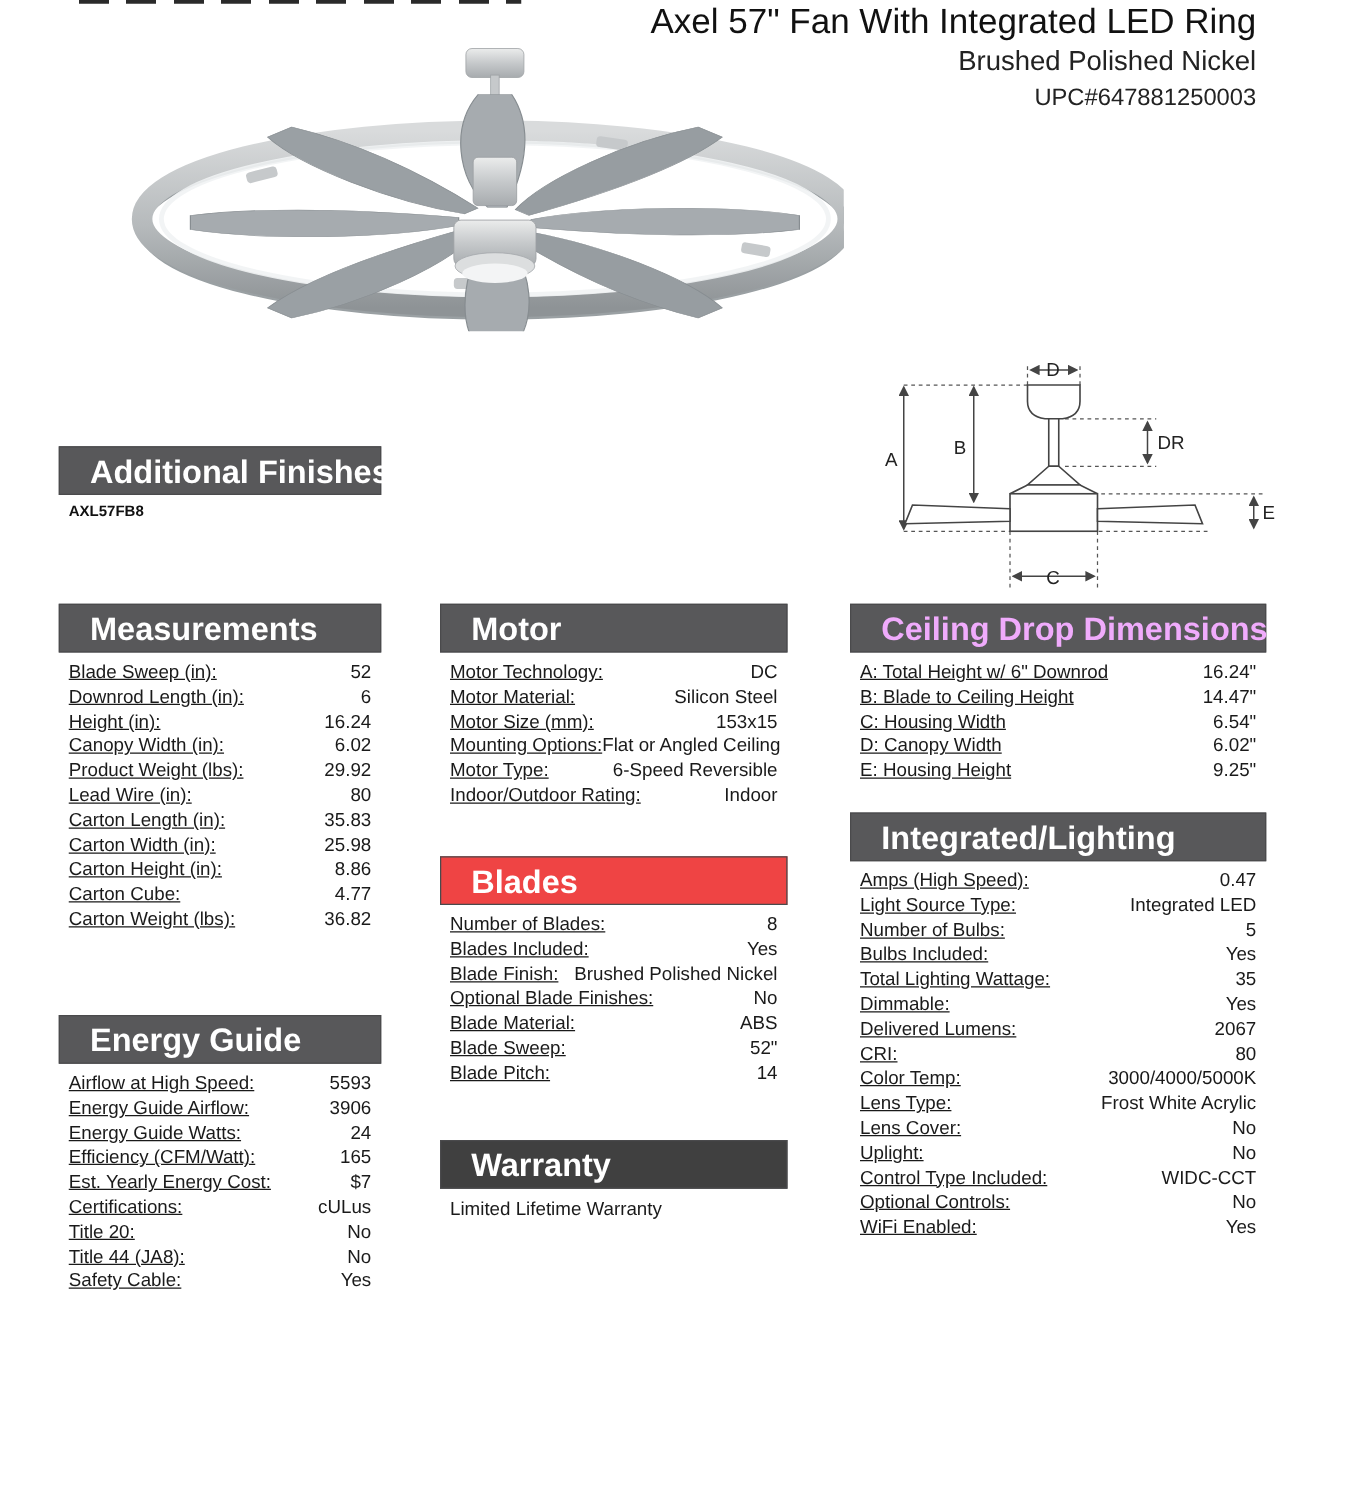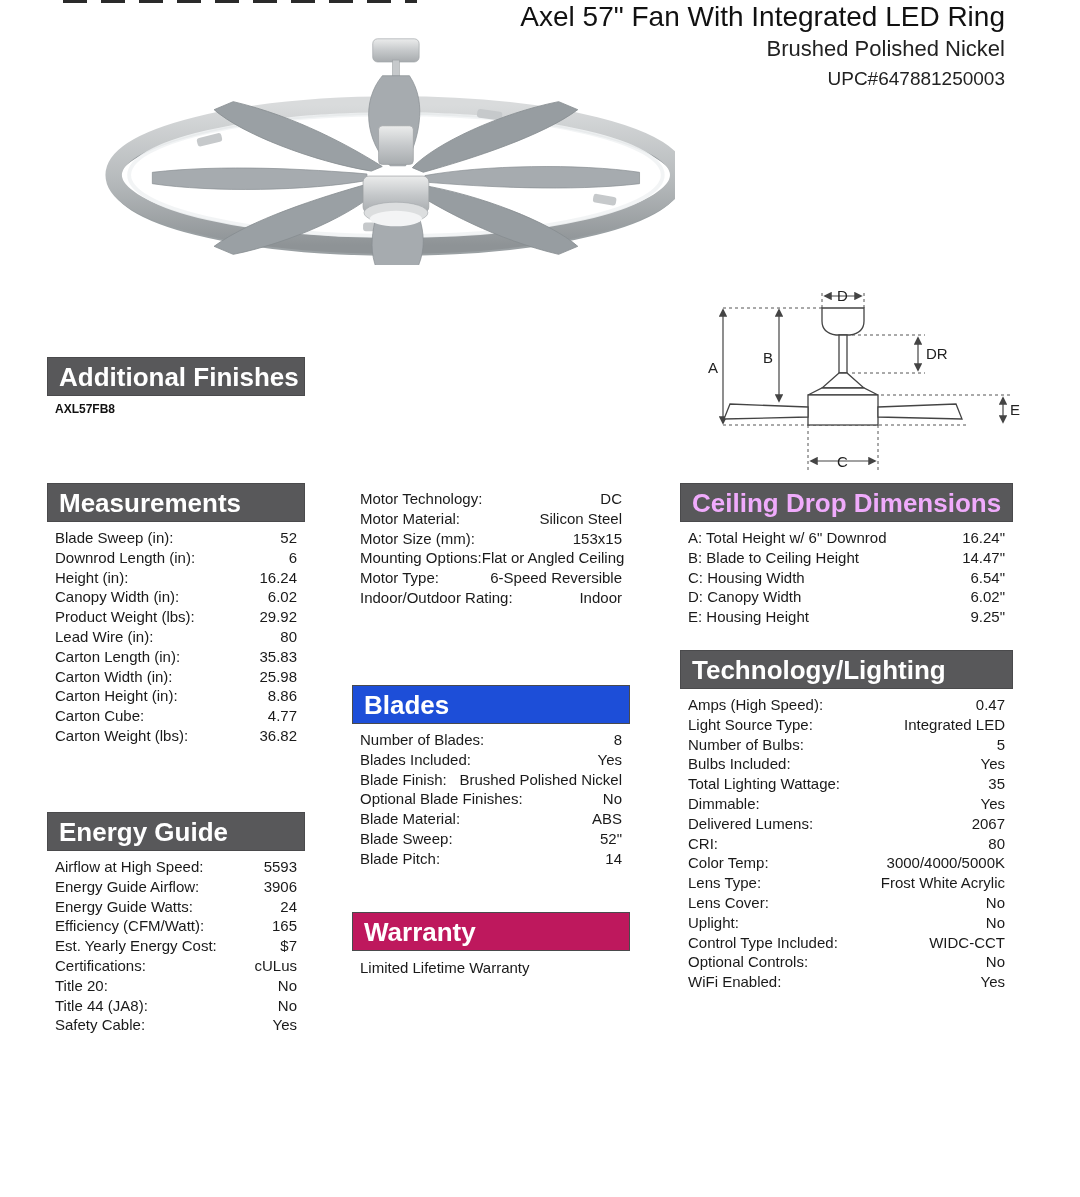--- a/index.html
+++ b/index.html
@@ -17,31 +17,31 @@
   .title-block .title   { font-size:28px; line-height:33px; color:#111; }
   .title-block .subtitle{ font-size:22px; line-height:32px; color:#222; }
   .title-block .upc     { font-size:19px; line-height:28px; color:#222; }
   
   .fan-photo { position:absolute; left:55px; top:33px; width:620px; height:232px; }
   .diagram   { position:absolute; left:700px; top:283px; width:370px; height:198px; }
   .diagram text { font-size:15px; fill:#222; font-family:"Liberation Sans",sans-serif; }
   
   .spec-section { position:absolute; }
   .sec-header {
-    height:39px; line-height:39px; padding-left:11px;
+    height:39px; line-height:39px; padding-left:24px;
     font-size:26px; font-weight:bold; white-space:nowrap;
     border:1px solid #4a4a4c; box-sizing:border-box;
   }
   .model-number { margin-top:6px; padding-left:8px; font-size:12px; font-weight:bold; color:#111; }
   .spec-rows { margin-top:6px; }
   .spec-row {
     display:flex; justify-content:space-between; align-items:baseline;
     padding:0 8px; font-size:15px; line-height:19.8px; white-space:nowrap;
   }
-  .spec-label { text-align:center; }
+  .spec-label { text-align:center;text-decoration:underline; }
   .spec-value { text-align:right; }
   .warranty-text { margin-top:7px; padding-left:8px; font-size:15px; line-height:20px; }
   #sec-finishes    { left:47px;  top:357px; width:258px; }
   #sec-measurements{ left:47px;  top:483px; width:258px; }
   #sec-energy      { left:47px;  top:812px; width:258px; }
   #sec-motor       { left:352px; top:483px; width:278px; }
   #sec-blades      { left:352px; top:685px; width:278px; }
   #sec-warranty    { left:352px; top:912px; width:278px; }
   #sec-ceiling     { left:680px; top:483px; width:333px; }
   #sec-electrical  { left:680px; top:650px; width:333px; }
@@ -258,20 +258,21 @@
         </div>
 
         <div class="spec-row">
           <span class="spec-label">Safety Cable:</span>
           <span class="spec-value">Yes</span>
         </div>
       </div>
   </section>
 
   <section class="spec-section" id="sec-motor">
+    <div class="sec-header" style="background: rgb(88, 88, 90); color: rgb(255, 255, 255);">Motor</div>
     <div class="spec-rows">
 
         <div class="spec-row">
           <span class="spec-label">Motor Technology:</span>
           <span class="spec-value">DC</span>
         </div>
 
         <div class="spec-row">
           <span class="spec-label">Motor Material:</span>
           <span class="spec-value">Silicon Steel</span>
@@ -293,21 +294,21 @@
         </div>
 
         <div class="spec-row">
           <span class="spec-label">Indoor/Outdoor Rating:</span>
           <span class="spec-value">Indoor</span>
         </div>
       </div>
   </section>
 
   <section class="spec-section" id="sec-blades">
-    <div class="sec-header" style="background: #1d4ed8; color: rgb(255, 255, 255);">Blades</div>
+    <div class="sec-header" style="background: #ef4444; color: rgb(255, 255, 255);">Blades</div>
     <div class="spec-rows">
 
         <div class="spec-row">
           <span class="spec-label">Number of Blades:</span>
           <span class="spec-value">8</span>
         </div>
 
         <div class="spec-row">
           <span class="spec-label">Blades Included:</span>
           <span class="spec-value">Yes</span>
@@ -334,21 +335,21 @@
         </div>
 
         <div class="spec-row">
           <span class="spec-label">Blade Pitch:</span>
           <span class="spec-value">14</span>
         </div>
       </div>
   </section>
 
   <section class="spec-section" id="sec-warranty">
-    <div class="sec-header" style="background: #be185d; color: rgb(255, 255, 255);">Warranty</div>
+    <div class="sec-header" style="background: #404040; color: rgb(255, 255, 255);">Warranty</div>
     <div class="warranty-text">Limited Lifetime Warranty</div>
   </section>
 
   <section class="spec-section" id="sec-ceiling">
     <div class="sec-header" style="background: rgb(88, 88, 90); color: #f0abfc;">Ceiling Drop Dimensions</div>
     <div class="spec-rows">
 
         <div class="spec-row">
           <span class="spec-label">A: Total Height w/ 6" Downrod</span>
           <span class="spec-value">16.24"</span>
@@ -370,21 +371,21 @@
         </div>
 
         <div class="spec-row">
           <span class="spec-label">E: Housing Height</span>
           <span class="spec-value">9.25"</span>
         </div>
       </div>
   </section>
 
   <section class="spec-section" id="sec-electrical">
-    <div class="sec-header" style="background: rgb(88, 88, 90); color: rgb(255, 255, 255);">Technology/Lighting</div>
+    <div class="sec-header" style="background: rgb(88, 88, 90); color: rgb(255, 255, 255);">Integrated/Lighting</div>
     <div class="spec-rows">
 
         <div class="spec-row">
           <span class="spec-label">Amps (High Speed):</span>
           <span class="spec-value">0.47</span>
         </div>
 
         <div class="spec-row">
           <span class="spec-label">Light Source Type:</span>
           <span class="spec-value">Integrated LED</span>

